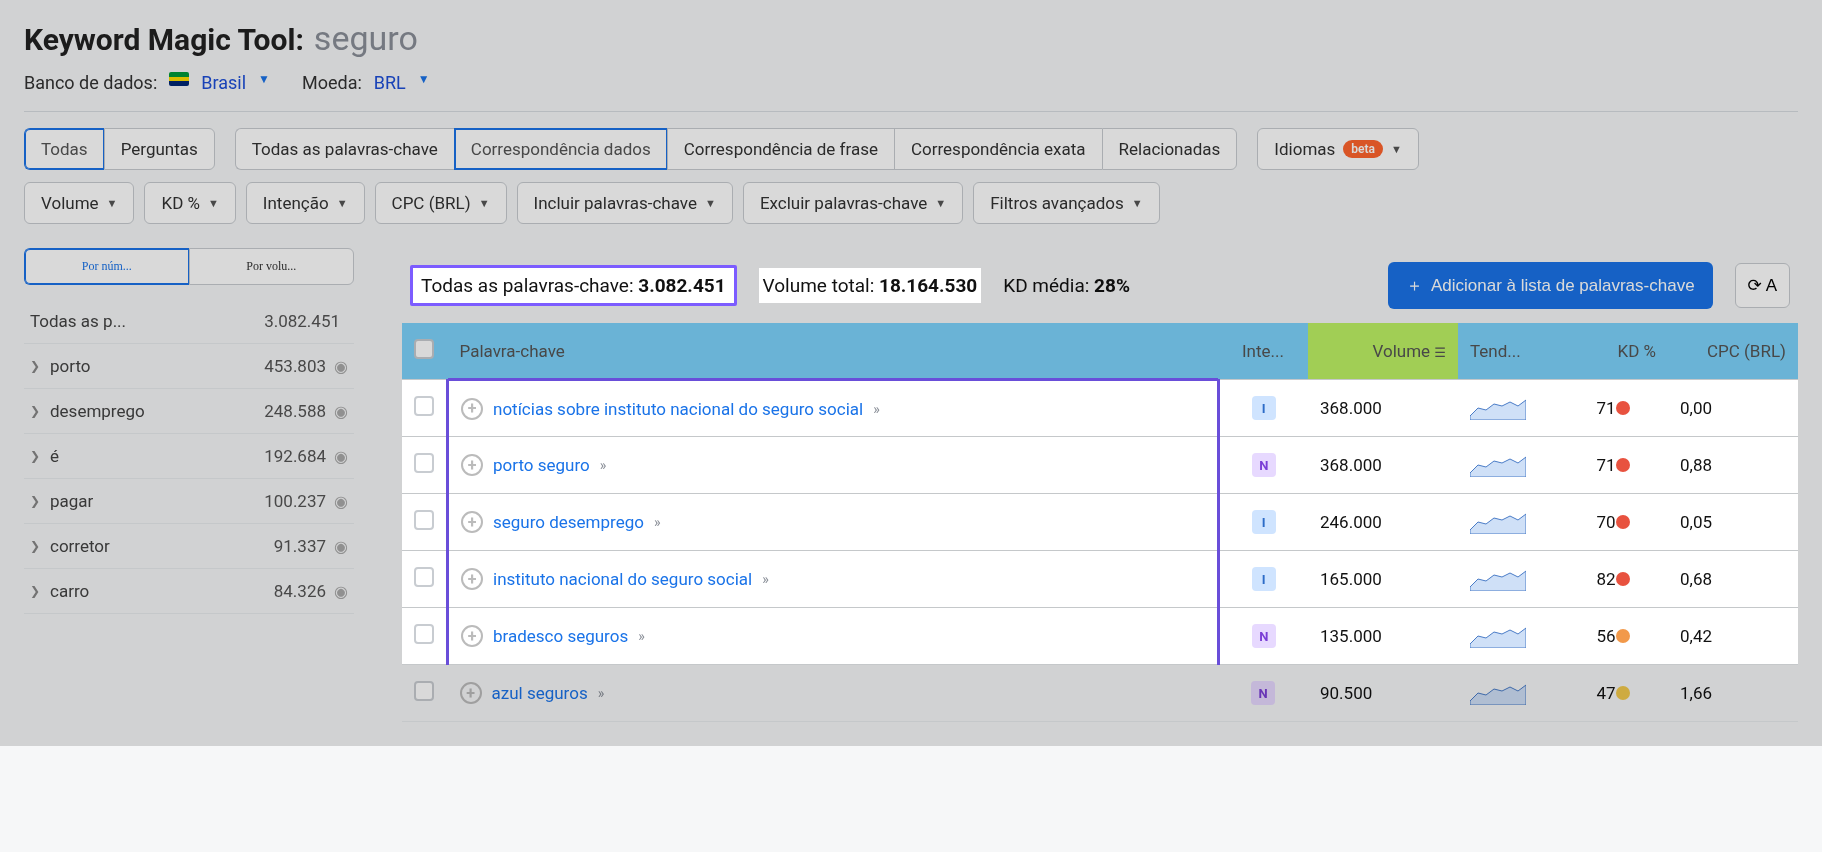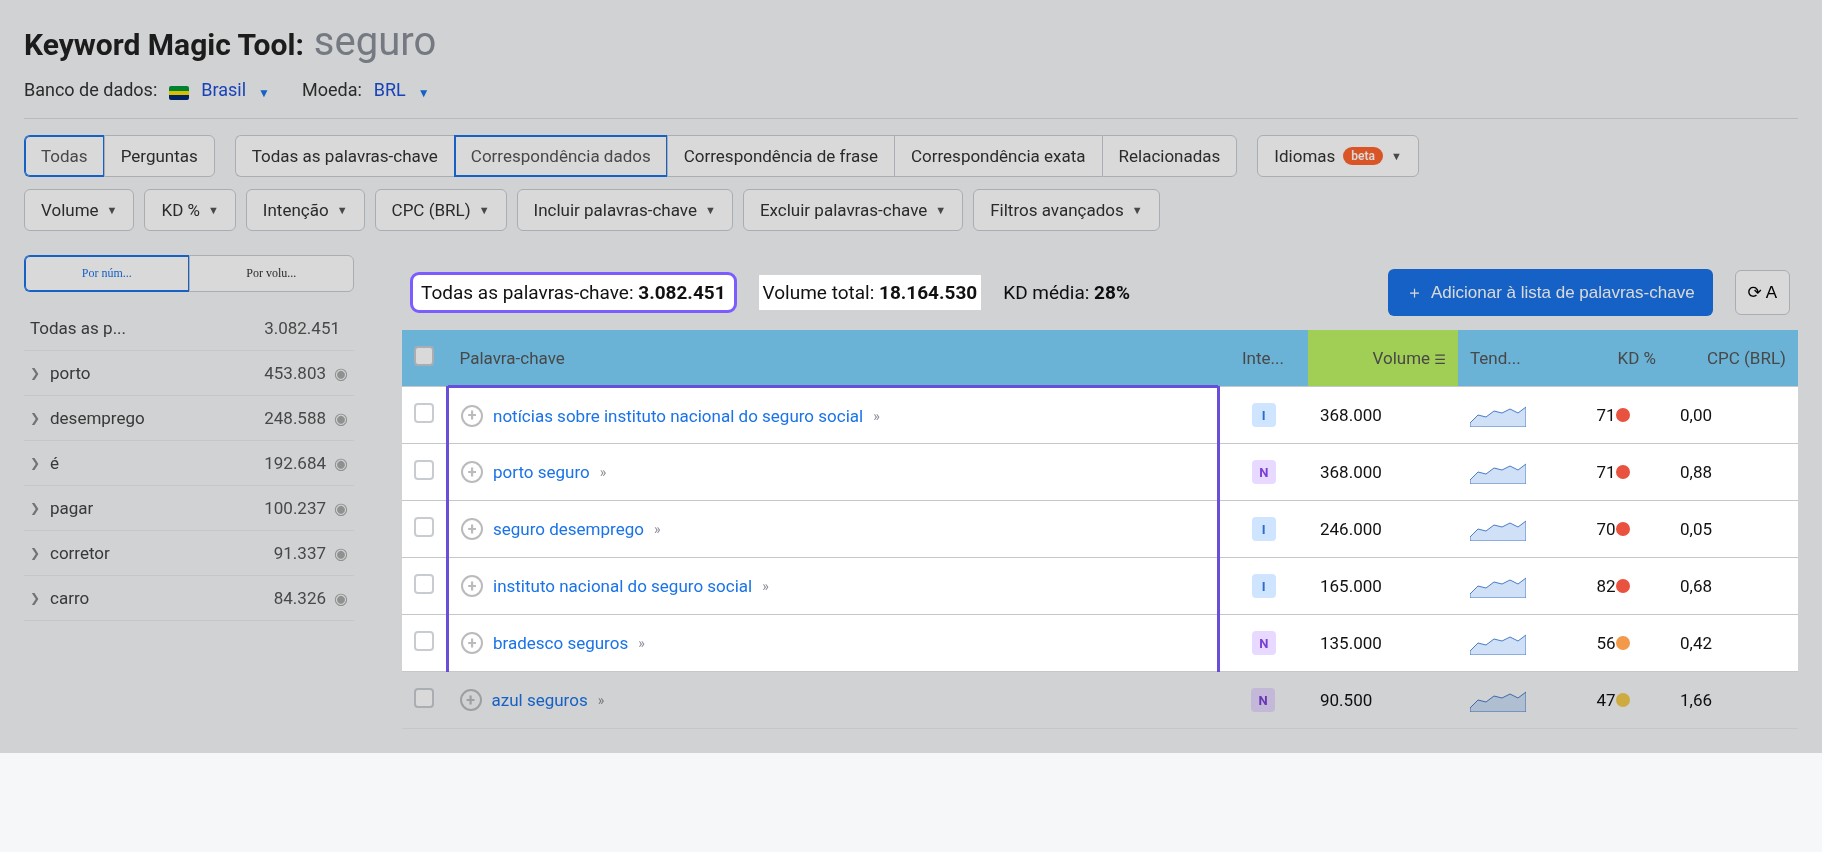--- a/index.html
+++ b/index.html
@@ -3,23 +3,23 @@
 <meta charset="utf-8">
 <style>
 * { box-sizing: border-box; margin: 0; padding: 0; }
 body { font-family: -apple-system, BlinkMacSystemFont, "Segoe UI", Roboto, sans-serif; background: #f6f7f8; color: #111; font-size: 16px; width: 1822px; position: relative; }
 .dim-overlay { position: absolute; top: 0; left: 0; right: 0; bottom: 0; background: rgba(0,0,0,0.15); pointer-events: none; z-index: 5; }
 .bright { position: relative; z-index: 10; background: #fff; }
 
 .header { padding: 18px 24px 0 24px; }
 .title-row { display: flex; align-items: baseline; gap: 10px; margin-bottom: 14px; }
 .title { font-size: 30px; font-weight: 700; color: #222; }
-.title-kw { font-size: 40px; font-weight: 400; color: #8a8f98; }
+.title-kw { font-size: 34px; font-weight: 400; color: #8a8f98; }
 .meta-row { display: flex; align-items: center; gap: 32px; font-size: 18px; color: #333; padding-bottom: 18px; border-bottom: 1px solid #d8dce1; }
-.meta-item { display: flex; align-items: flex-end; gap: 12px; }
+.meta-item { display: flex; align-items: flex-start; gap: 12px; }
 .link { color: #1d4ed8; cursor: pointer; }
 .flag { width: 20px; height: 14px; display: inline-block; background: linear-gradient(to bottom, #009b3a 33%, #fedf00 33% 66%, #002776 66%); border-radius: 2px; }
 .chev { font-size: 12px; color: #1a73e8; }
 
 .toolbar { padding: 16px 24px 0 24px; display: flex; flex-wrap: wrap; gap: 20px; align-items: center; }
 .btn, .seg, .pill { border: 1px solid #c8ccd1; background: #fff; border-radius: 6px; padding: 10px 16px; font-size: 17px; color: #333; cursor: pointer; display: inline-flex; align-items: center; gap: 8px; }
 .seg-group { display: inline-flex; }
 .seg-group .seg { border-radius: 0; border-right-width: 0; }
 .seg-group .seg:first-child { border-radius: 6px 0 0 6px; }
 .seg-group .seg:last-child { border-radius: 0 6px 6px 0; border-right-width: 1px; }
@@ -39,21 +39,21 @@
 .side-item .label { flex: 1; color: #444; white-space: nowrap; overflow: hidden; text-overflow: ellipsis; }
 .side-item .count { color: #555; margin-right: 8px; }
 .side-item .eye { color: #aaa; font-size: 16px; }
 .side-item.header-row { font-weight: 400; color: #444; }
 .side-item.header-row .label { white-space: nowrap; overflow: hidden; text-overflow: ellipsis; }
 .side-item.header-row .arrow { width: 0; }
 
 .main { flex: 1; margin-left: 48px; }
 .summary { display: flex; align-items: center; gap: 22px; padding: 14px 8px; font-size: 19px; }
 .summary strong { font-weight: 700; }
-.hi-box { border: 3px solid #7c5cff; padding: 6px 8px; border-radius: 9px; }
+.hi-box { border: 3px solid #7c5cff; padding: 6px 8px; border-radius: 2px; }
 .btn-primary { background: #1a73e8; color: #fff; border: none; border-radius: 6px; padding: 12px 18px; font-size: 17px; display: inline-flex; align-items: center; gap: 8px; cursor: pointer; margin-left: auto; }
 .btn-icon { border: 1px solid #c8ccd1; background: #fff; border-radius: 6px; padding: 11px 12px; cursor: pointer; font-size: 17px; }
 
 .table { width: 100%; border-collapse: collapse; }
 .table th, .table td { padding: 16px 12px; text-align: left; font-size: 17px; border-bottom: 1px solid #e8ebee; }
 .table th { font-weight: 400; color: #555; background: #7dd3fc; position: relative; white-space: nowrap; overflow: hidden; text-overflow: ellipsis; }
 .table th.vol { background: #bef264; }
 .table td.kw { color: #1a73e8; cursor: pointer; }
 .kw-wrap { display: flex; align-items: center; gap: 10px; }
 .add-circ { width: 22px; height: 22px; border: 2px solid #bbb; border-radius: 50%; color: #bbb; display: inline-flex; align-items: center; justify-content: center; font-size: 16px; font-weight: 700; cursor: pointer; flex-shrink: 0; }

